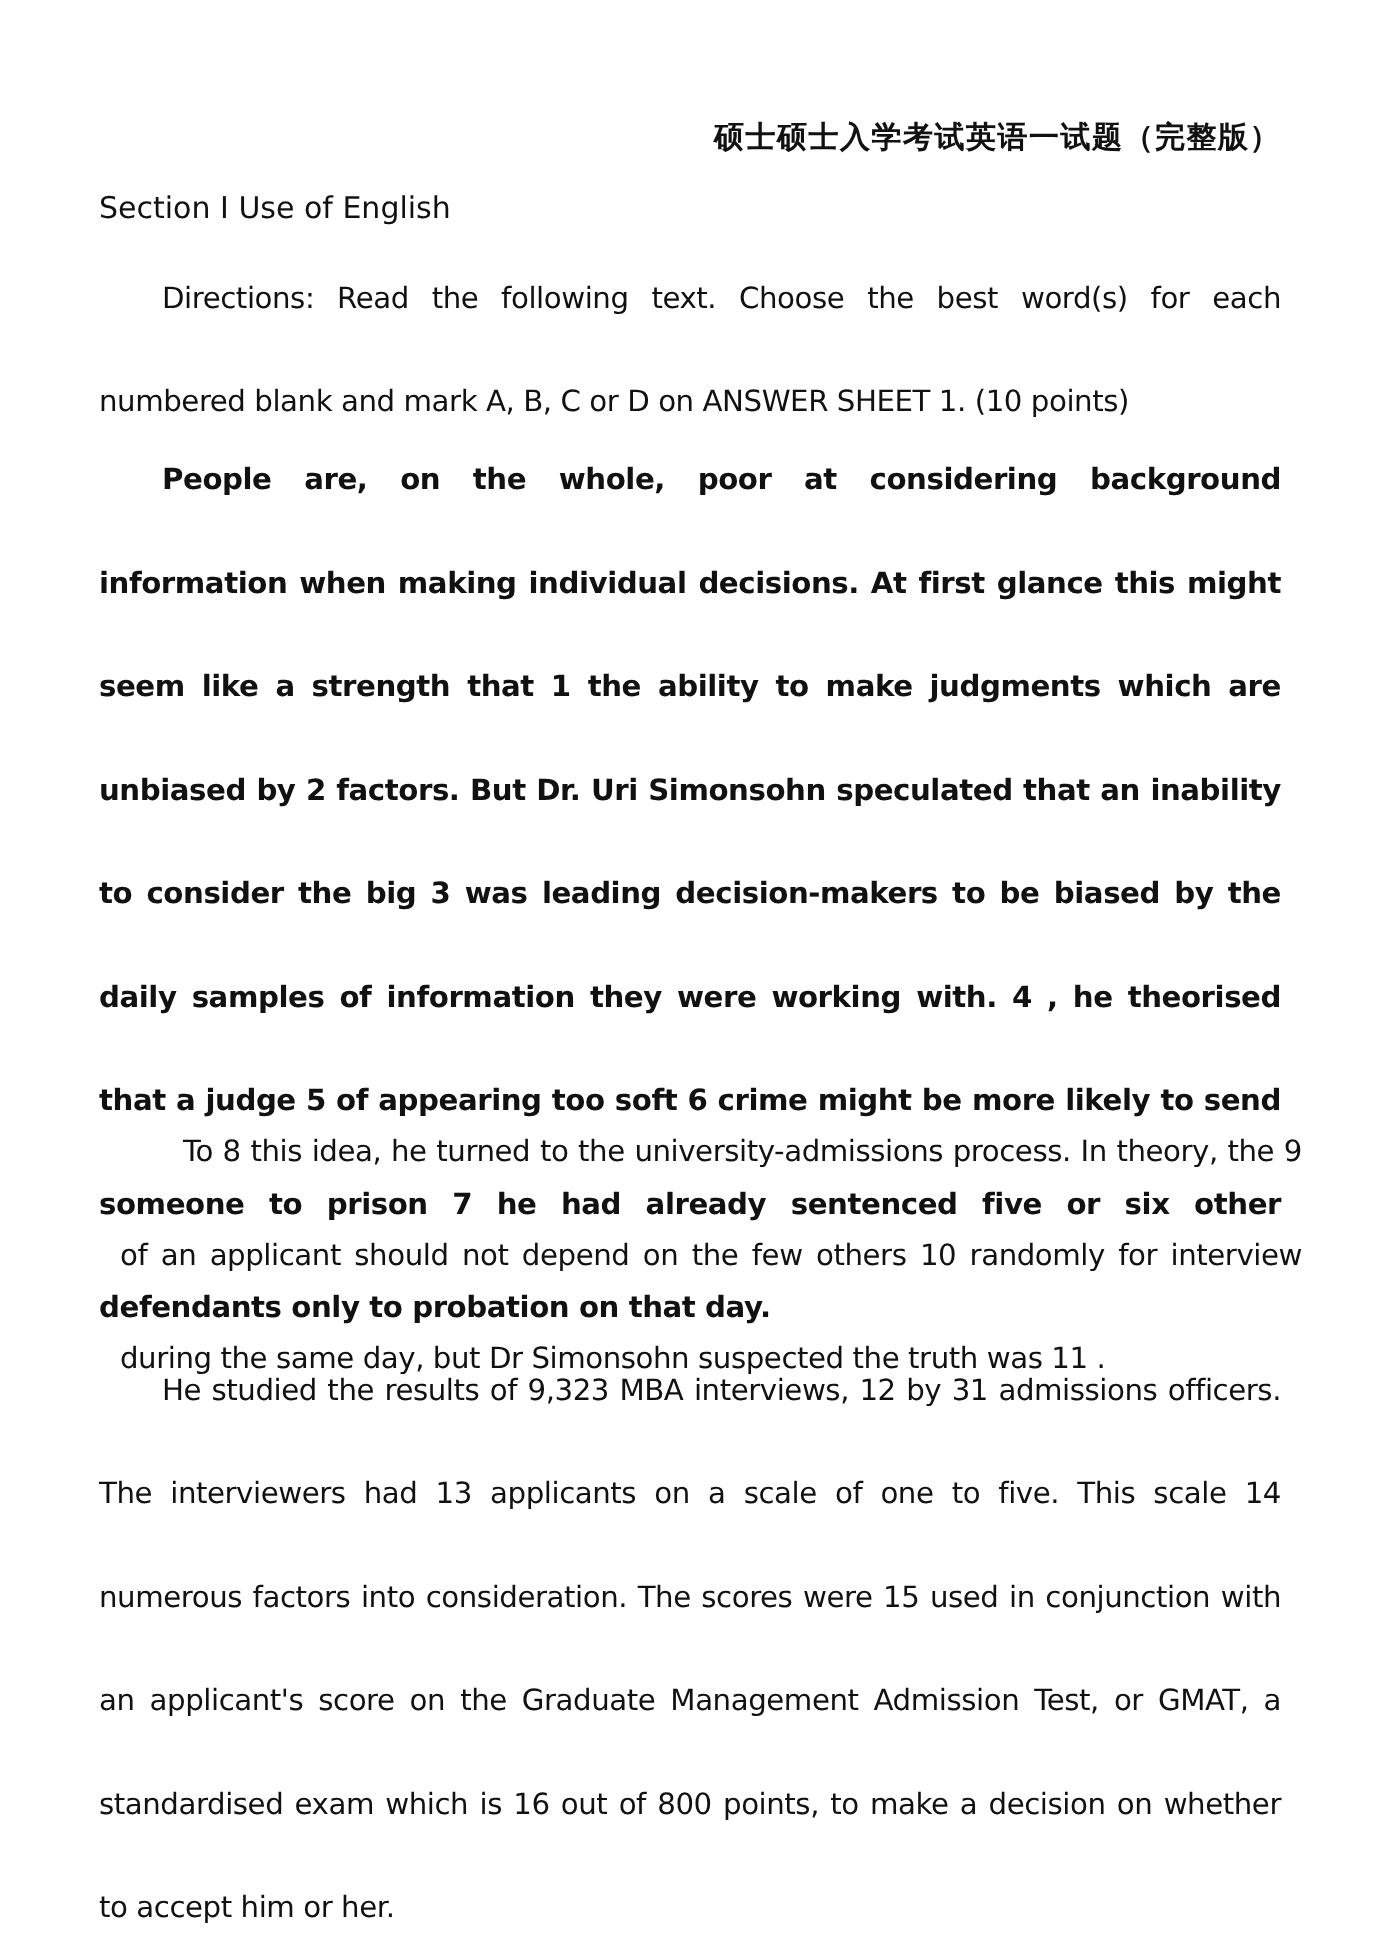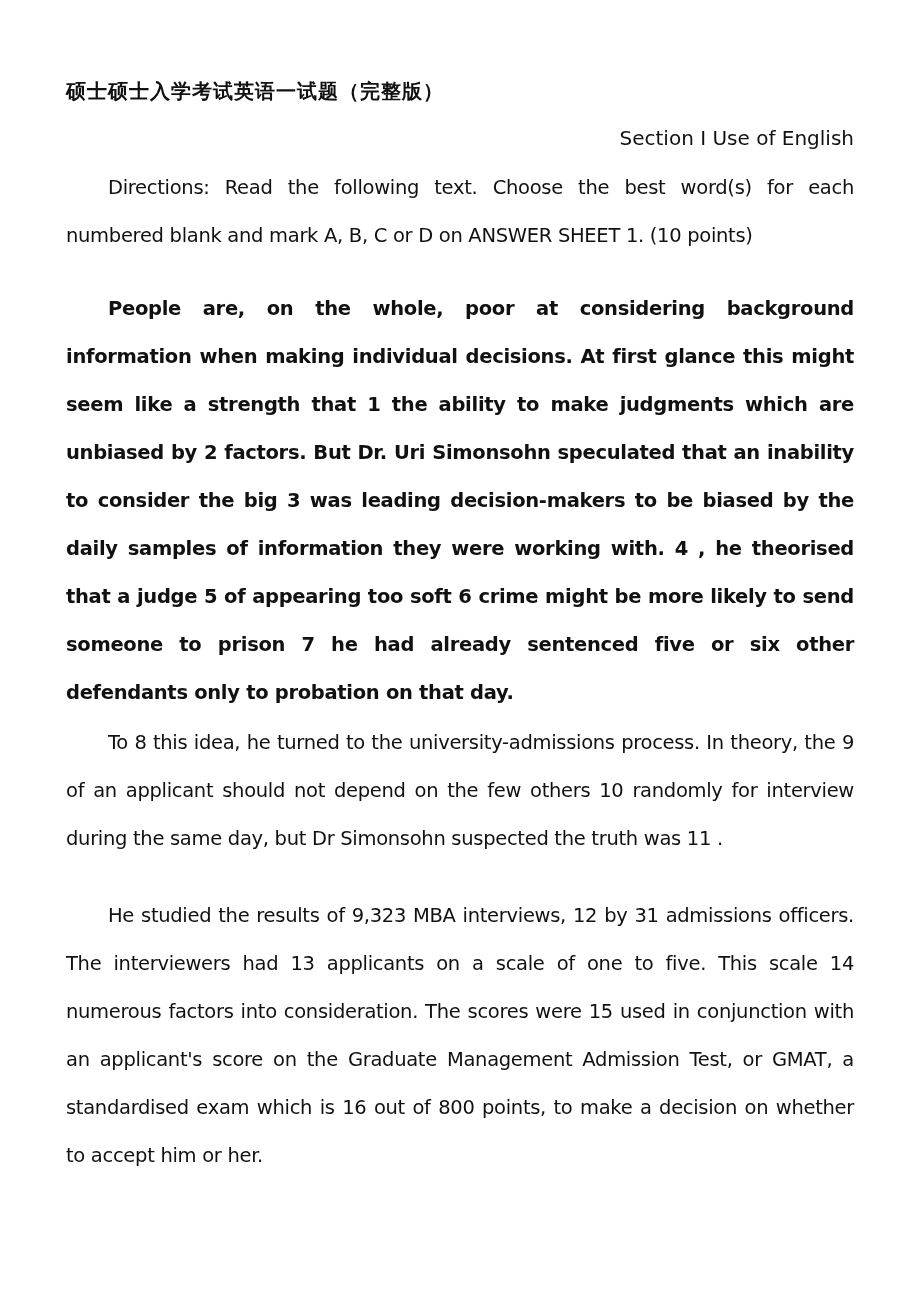--- a/index.html
+++ b/index.html
@@ -1,29 +1,29 @@
 <!DOCTYPE html>
 <html><head>
 <meta charset="utf-8">
 <style>
   html, body { margin: 0; padding: 0; background: #ffffff; }
   body { width: 920px; height: 1302px; position: relative; overflow: hidden; color: #111; font-family: "DejaVu Sans", sans-serif; }
   .page { position: absolute; left: 66px; top: 0; width: 788px; }
-  .title { position: absolute; top: 78px; left: 0; width: 788px; text-align: left; font-size: 20px; font-weight: bold; letter-spacing: 1px; }
-  .section { position: absolute; top: 126px; left: 0; width: 788px; text-align: right; font-size: 20px; }
-  .para { position: absolute; left: 0; width: 788px; font-size: 19.5px; line-height: 48px; text-align: justify; text-indent: 42px; letter-spacing: -0.3px; word-spacing: 0px; }
+  .title { position: absolute; top: 78px; left: 0; width: 788px; text-align: right; font-size: 20px; font-weight: bold; letter-spacing: 1px; }
+  .section { position: absolute; top: 126px; left: 0; width: 788px; text-align: left; font-size: 20px; }
+  .para { position: absolute; left: 0; width: 788px; font-size: 19.5px; line-height: 69px; text-align: justify; text-indent: 42px; letter-spacing: -0.3px; word-spacing: 0px; }
   .para.last-left { text-align-last: left; }
   .p-dir { top: 164px; }
   .p1 { top: 285px; font-weight: bold; }
   .p2 { top: 719px; }
   .p3 { top: 892px; }
 </style>
 </head>
 <body>
 
 <div class="page">
   <div class="title">硕士硕士入学考试英语一试题（完整版）</div>
   <div class="section">Section Ⅰ Use of English</div>
   <p class="para p-dir last-left" style="margin:0;">Directions: Read the following text. Choose the best word(s) for each numbered blank and mark A, B, C or D on ANSWER SHEET 1. (10 points)</p>
   <p class="para p1 last-left" style="margin:0;">People are, on the whole, poor at considering background information when making individual decisions. At first glance this might seem like a strength that 1 the ability to make judgments which are unbiased by 2 factors. But Dr. Uri Simonsohn speculated that an inability to consider the big 3 was leading decision-makers to be biased by the daily samples of information they were working with. 4 , he theorised that a judge 5 of appearing too soft 6 crime might be more likely to send someone to prison 7 he had already sentenced five or six other defendants only to probation on that day.</p>
-  <p class="para p2 last-left" style="margin:0;">To 8 this idea, he turned to the university-admissions process. In theory, the 9 of an applicant should not depend on the few others 10 randomly for interview during the same day, but Dr Simonsohn suspected the truth was 11 .</p>
+  <p class="para p2 last-left" style="margin:14px;">To 8 this idea, he turned to the university-admissions process. In theory, the 9 of an applicant should not depend on the few others 10 randomly for interview during the same day, but Dr Simonsohn suspected the truth was 11 .</p>
   <p class="para p3 last-left" style="margin:0;">He studied the results of 9,323 MBA interviews, 12 by 31 admissions officers. The interviewers had 13 applicants on a scale of one to five. This scale 14 numerous factors into consideration. The scores were 15 used in conjunction with an applicant's score on the Graduate Management Admission Test, or GMAT, a standardised exam which is 16 out of 800 points, to make a decision on whether to accept him or her.</p>
 </div>
 
 </body></html>

